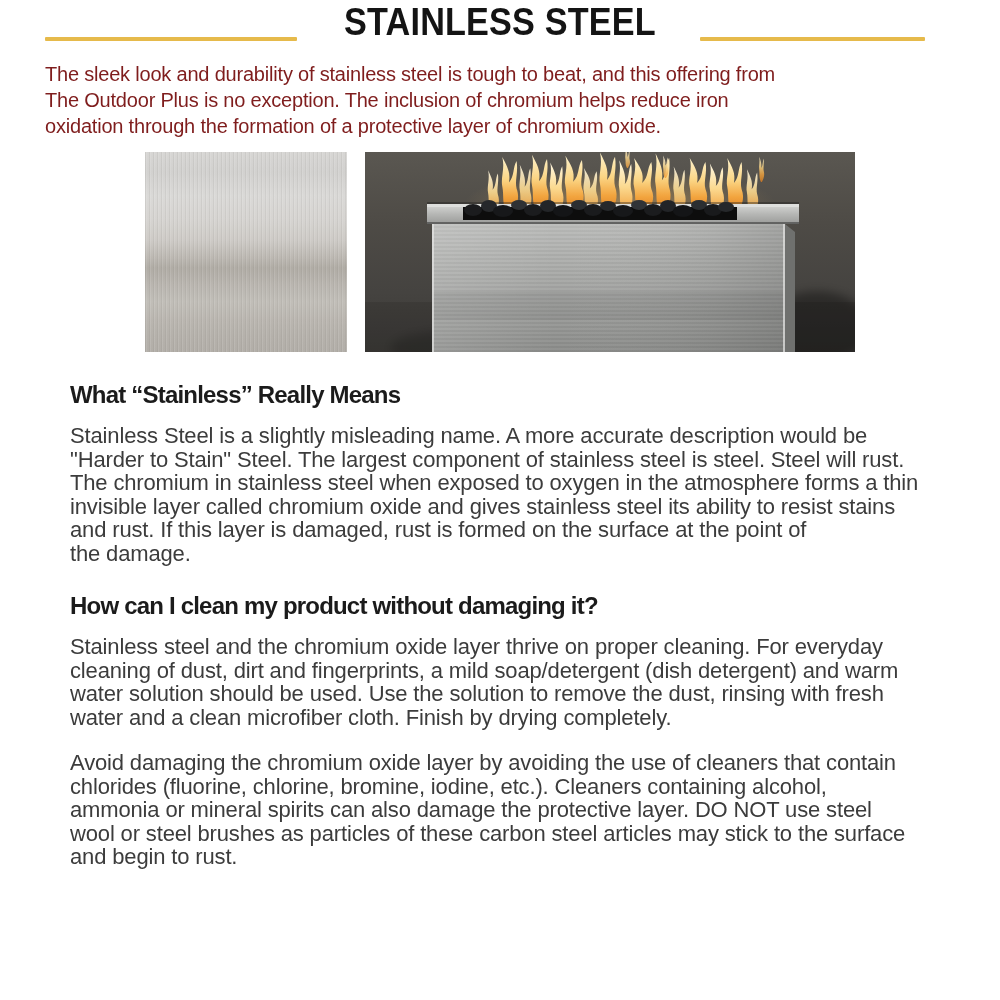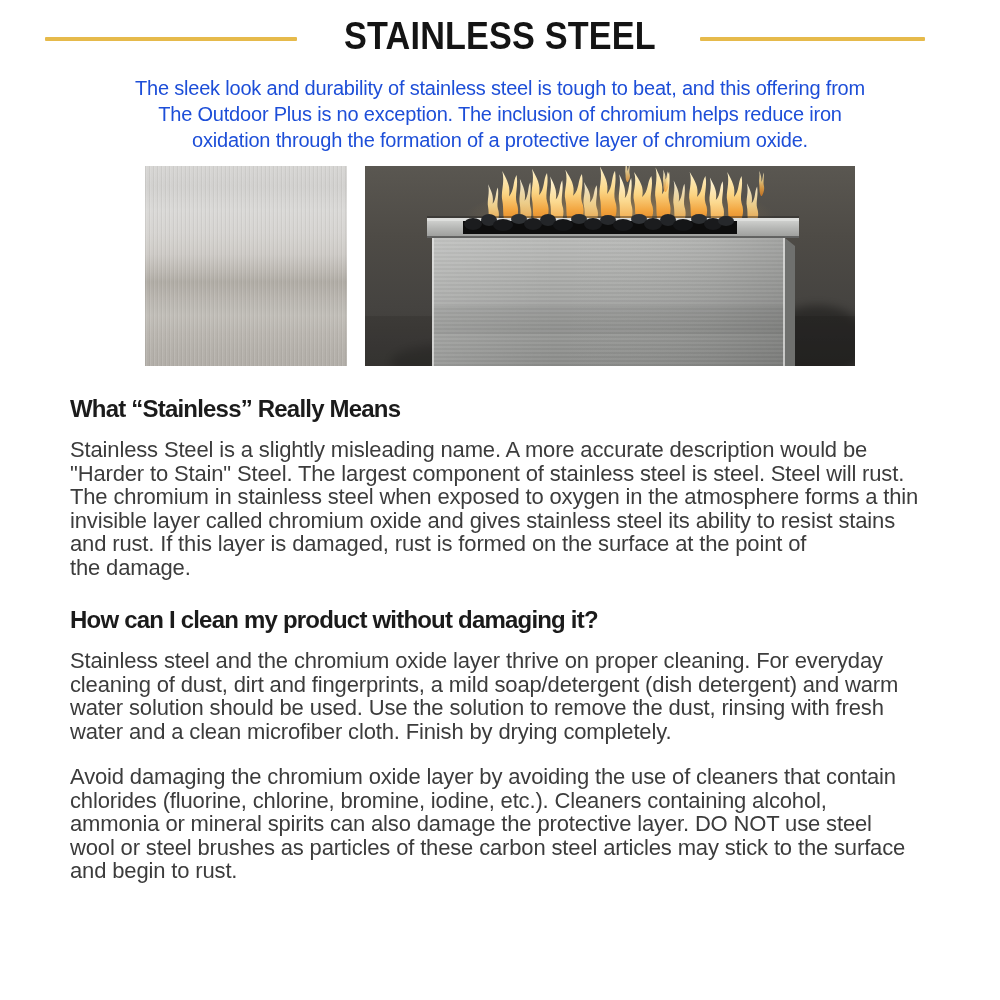--- a/index.html
+++ b/index.html
@@ -3,32 +3,32 @@
 <meta charset="utf-8">
 <title>Stainless Steel</title>
 <style>
   html,body{margin:0;padding:0;}
   body{
     width:1000px;height:1000px;background:#ffffff;overflow:hidden;
     font-family:"Liberation Sans",sans-serif;
     -webkit-font-smoothing:antialiased;
   }
   
-  .header{position:relative;height:58px;padding-top:14px;}
+  .header{position:relative;height:58px;}
   .page-title{
     margin:0;text-align:center;font-size:38px;line-height:44px;font-weight:800;
     color:#141414;letter-spacing:0.2px;transform:scaleX(0.9);transform-origin:center;
   }
   .accent-line{position:absolute;top:37px;height:4px;background:var(--accent,#e6ba4b);border-radius:1px;}
   .accent-line.left{left:45px;width:252px;}
   .accent-line.right{left:700px;width:225px;}
   
   .intro{
-    width:910px;margin:3px auto 0;text-align:center;white-space:pre-line;
-    font-size:20px;line-height:26px;color:#1d4ed8;letter-spacing:-0.2px;
+    width:910px;margin:3px auto 0;white-space:pre-line;
+    font-size:20px;line-height:26px;color:#7f1d1d;letter-spacing:-0.2px;
   }
   
   .images-row{margin-top:13px;display:flex;justify-content:center;align-items:flex-start;gap:18px;}
   .texture-img{
     width:202px;height:200px;
     background:
       repeating-linear-gradient(90deg,
         rgba(110,108,102,0.10) 0 1px,
         rgba(255,255,255,0.10) 1px 2px,
         rgba(0,0,0,0.0) 2px 4px),

